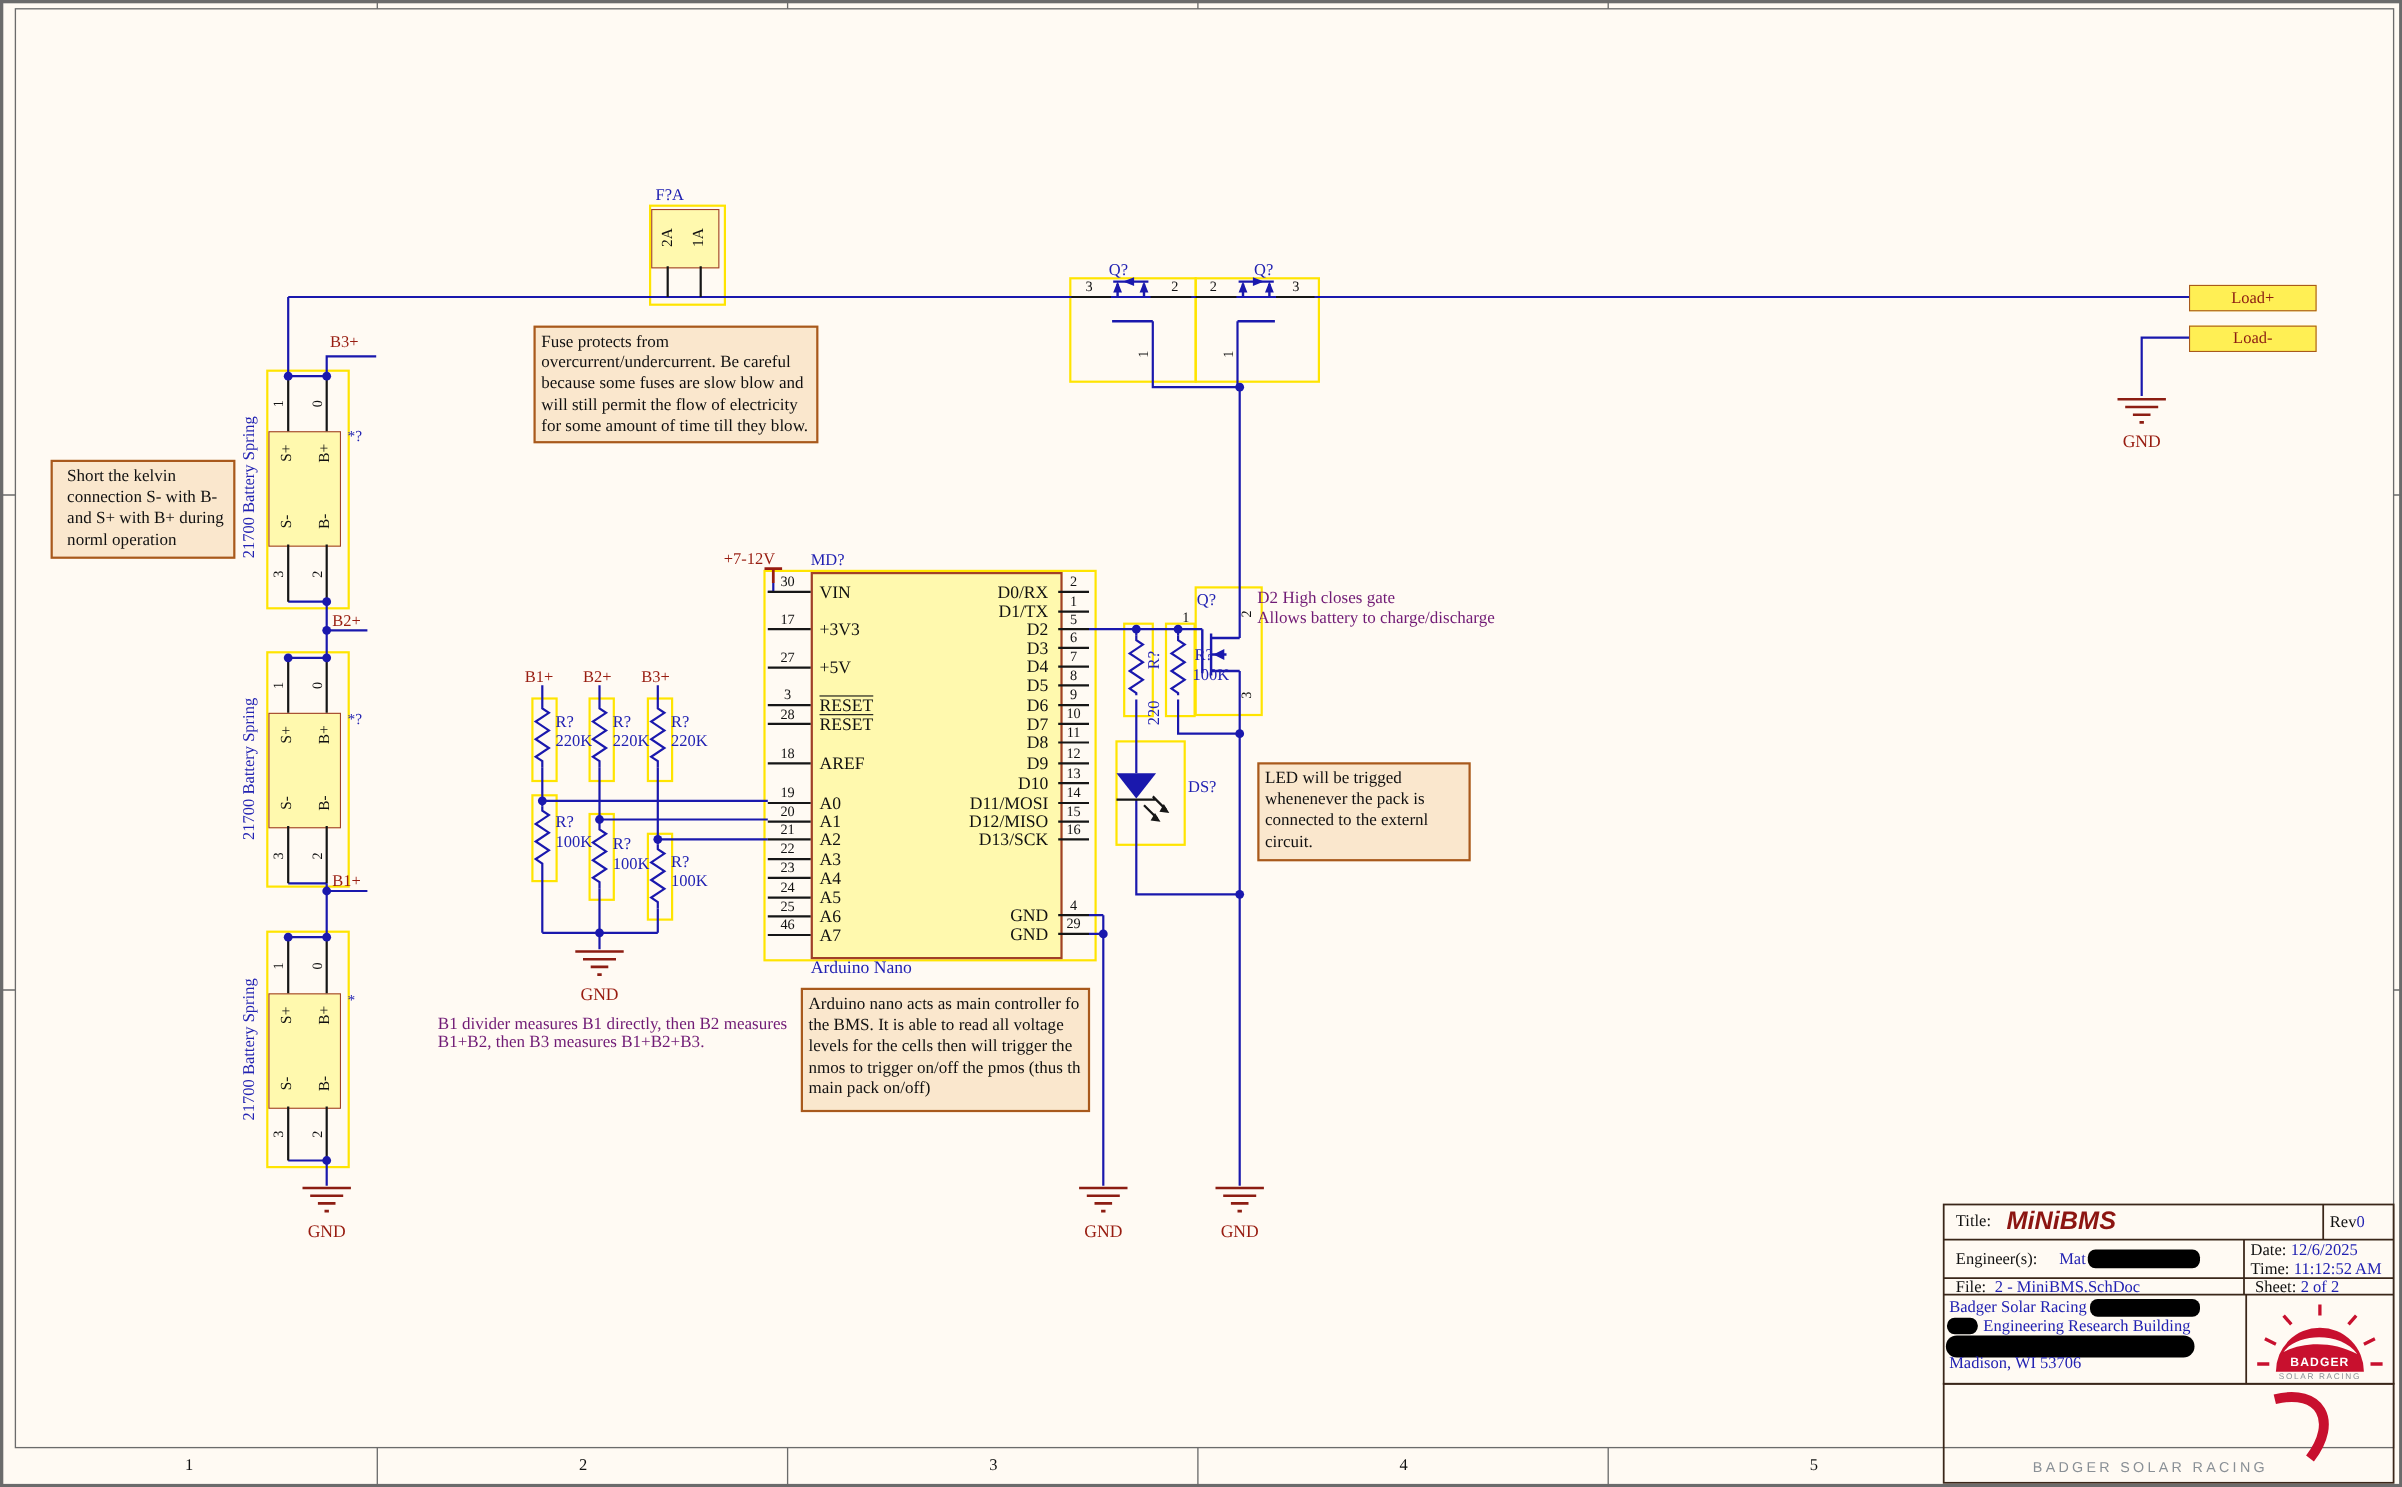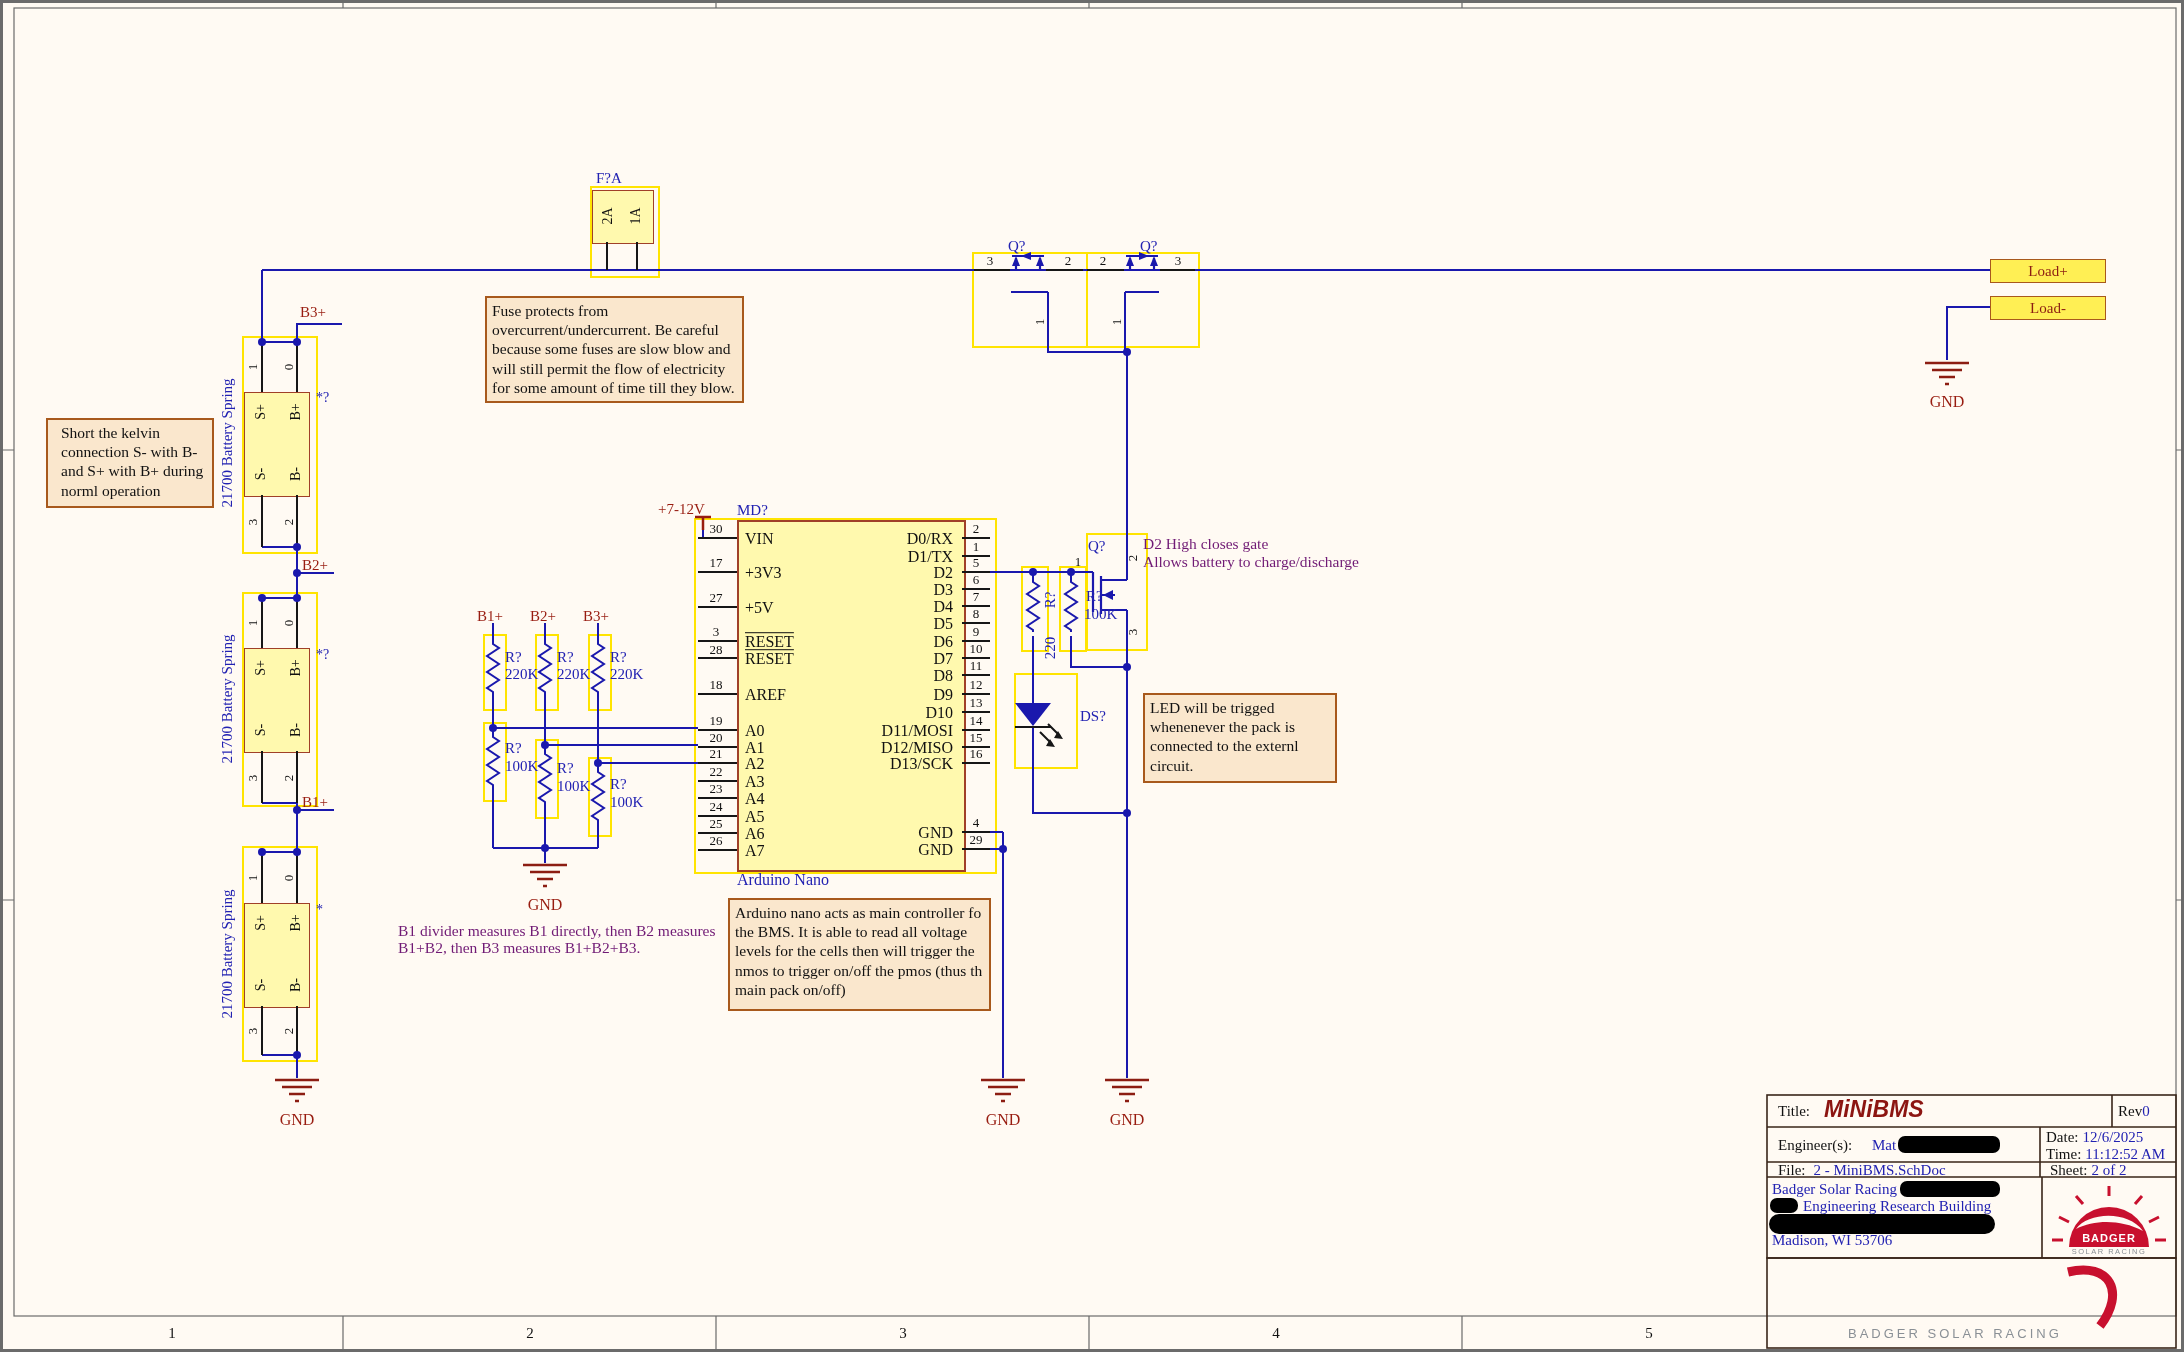--- a/index.html
+++ b/index.html
@@ -283,21 +283,21 @@
 <div class="t f13 ct" style="left:716px;top:632px;">3</div>
 <div class="t f13 ct" style="left:716px;top:650px;">28</div>
 <div class="t f13 ct" style="left:716px;top:685px;">18</div>
 <div class="t f13 ct" style="left:716px;top:721px;">19</div>
 <div class="t f13 ct" style="left:716px;top:738px;">20</div>
 <div class="t f13 ct" style="left:716px;top:754px;">21</div>
 <div class="t f13 ct" style="left:716px;top:772px;">22</div>
 <div class="t f13 ct" style="left:716px;top:789px;">23</div>
 <div class="t f13 ct" style="left:716px;top:807px;">24</div>
 <div class="t f13 ct" style="left:716px;top:824px;">25</div>
-<div class="t f13 ct" style="left:716px;top:841px;">26</div>
+<div class="t f13 ct" style="left:716px;top:841px;">46</div>
 
 <div class="t f16 lt" style="left:745px;top:539px;">VIN</div>
 <div class="t f16 lt" style="left:745px;top:573px;">+3V3</div>
 <div class="t f16 lt" style="left:745px;top:608px;">+5V</div>
 <div class="t f16 lt ol" style="left:745px;top:642px;">RESET</div>
 <div class="t f16 lt ol" style="left:745px;top:659px;">RESET</div>
 <div class="t f16 lt" style="left:745px;top:695px;">AREF</div>
 <div class="t f16 lt" style="left:745px;top:731px;">A0</div>
 <div class="t f16 lt" style="left:745px;top:748px;">A1</div>
 <div class="t f16 lt" style="left:745px;top:764px;">A2</div>

